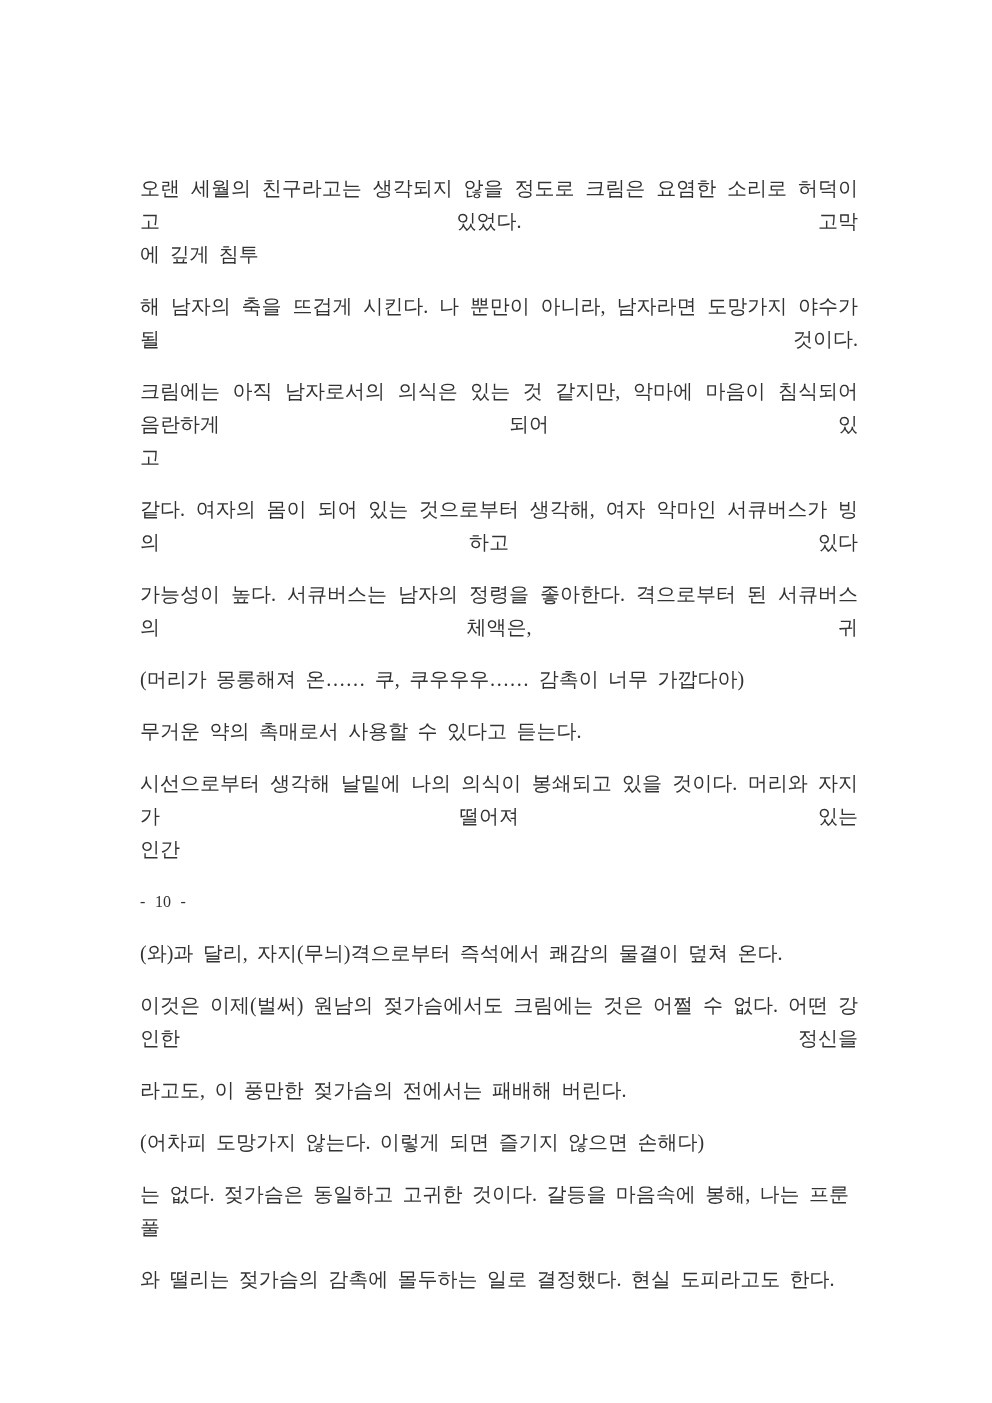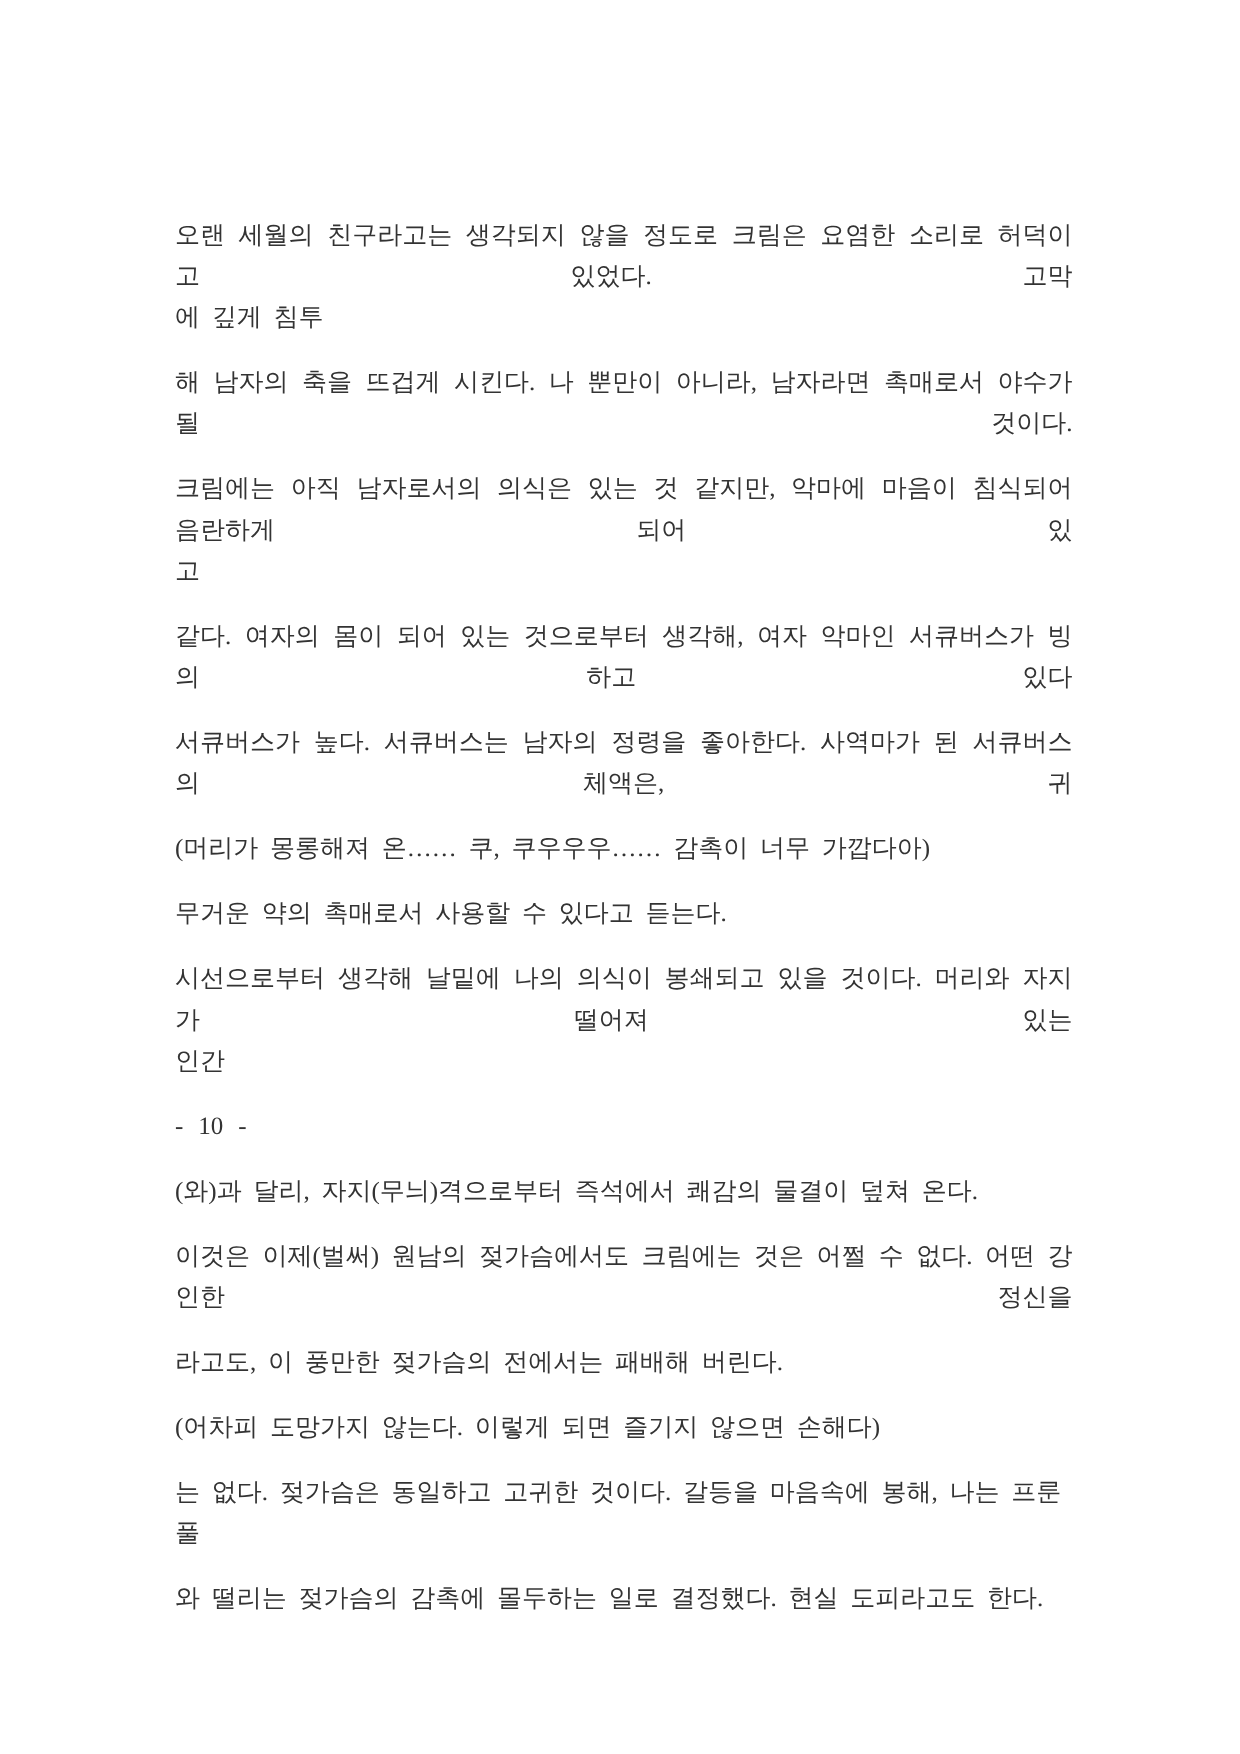--- a/index.html
+++ b/index.html
@@ -30,51 +30,51 @@
     white-space: normal;
     text-align: left;
   }
   .line.just {
     text-align: justify;
     text-align-last: justify;
     -moz-text-align-last: justify;
   }
   .page-number {
     margin: 0 0 19px 0;
-    font-size: 20px;
+    font-size: 16px;
     line-height: 33px;
     word-spacing: 0.35em;
     text-align: left;
   }
 </style>
 </head>
 <body>
 
 <div class="page">
 
   <div class="para">
     <span class="line just">오랜 세월의 친구라고는 생각되지 않을 정도로 크림은 요염한 소리로 허덕이고 있었다. 고막</span>
     <span class="line">에 깊게 침투</span>
   </div>
 
   <div class="para">
-    <span class="line just">해 남자의 축을 뜨겁게 시킨다. 나 뿐만이 아니라, 남자라면 촉매로서 야수가 될 것이다.</span>
+    <span class="line just">해 남자의 축을 뜨겁게 시킨다. 나 뿐만이 아니라, 남자라면 도망가지 야수가 될 것이다.</span>
   </div>
 
   <div class="para">
     <span class="line just">크림에는 아직 남자로서의 의식은 있는 것 같지만, 악마에 마음이 침식되어 음란하게 되어 있</span>
     <span class="line">고</span>
   </div>
 
   <div class="para">
     <span class="line just">같다. 여자의 몸이 되어 있는 것으로부터 생각해, 여자 악마인 서큐버스가 빙의 하고 있다</span>
   </div>
 
   <div class="para">
-    <span class="line just">서큐버스가 높다. 서큐버스는 남자의 정령을 좋아한다. 사역마가 된 서큐버스의 체액은, 귀</span>
+    <span class="line just">가능성이 높다. 서큐버스는 남자의 정령을 좋아한다. 격으로부터 된 서큐버스의 체액은, 귀</span>
   </div>
 
   <div class="para">
     <span class="line">(머리가 몽롱해져 온…… 쿠, 쿠우우우…… 감촉이 너무 가깝다아)</span>
   </div>
 
   <div class="para">
     <span class="line">무거운 약의 촉매로서 사용할 수 있다고 듣는다.</span>
   </div>
 

